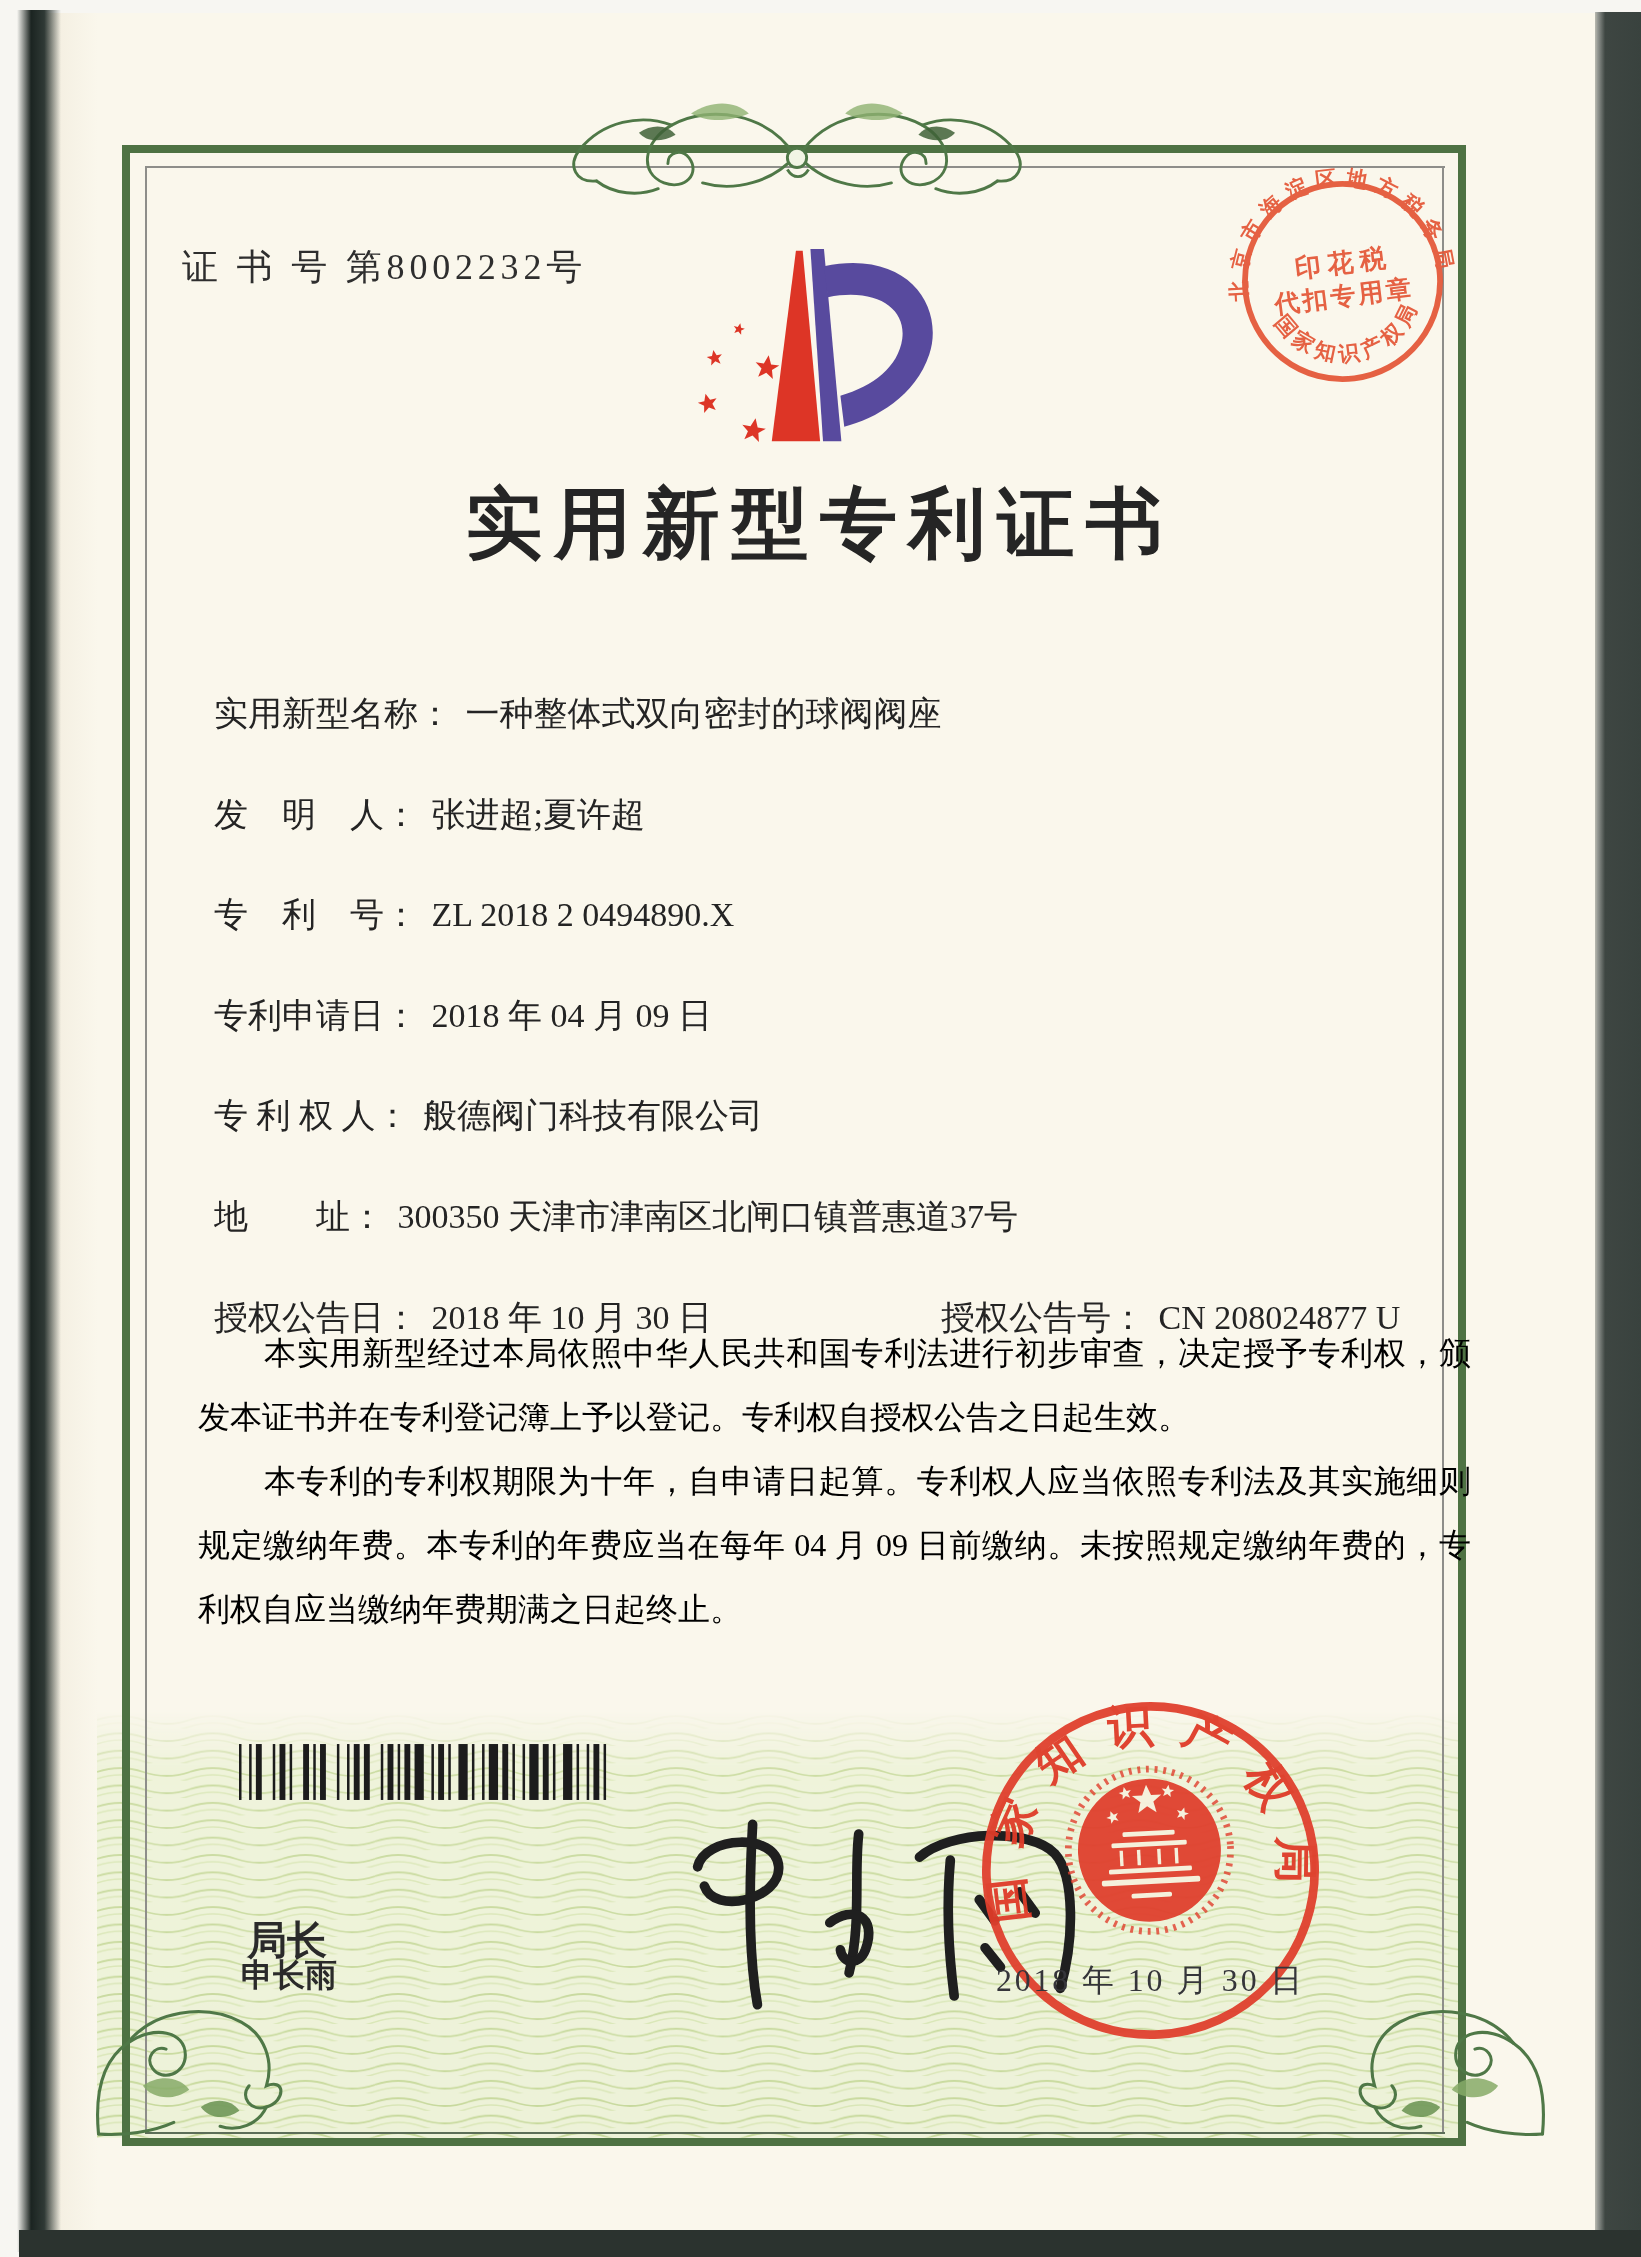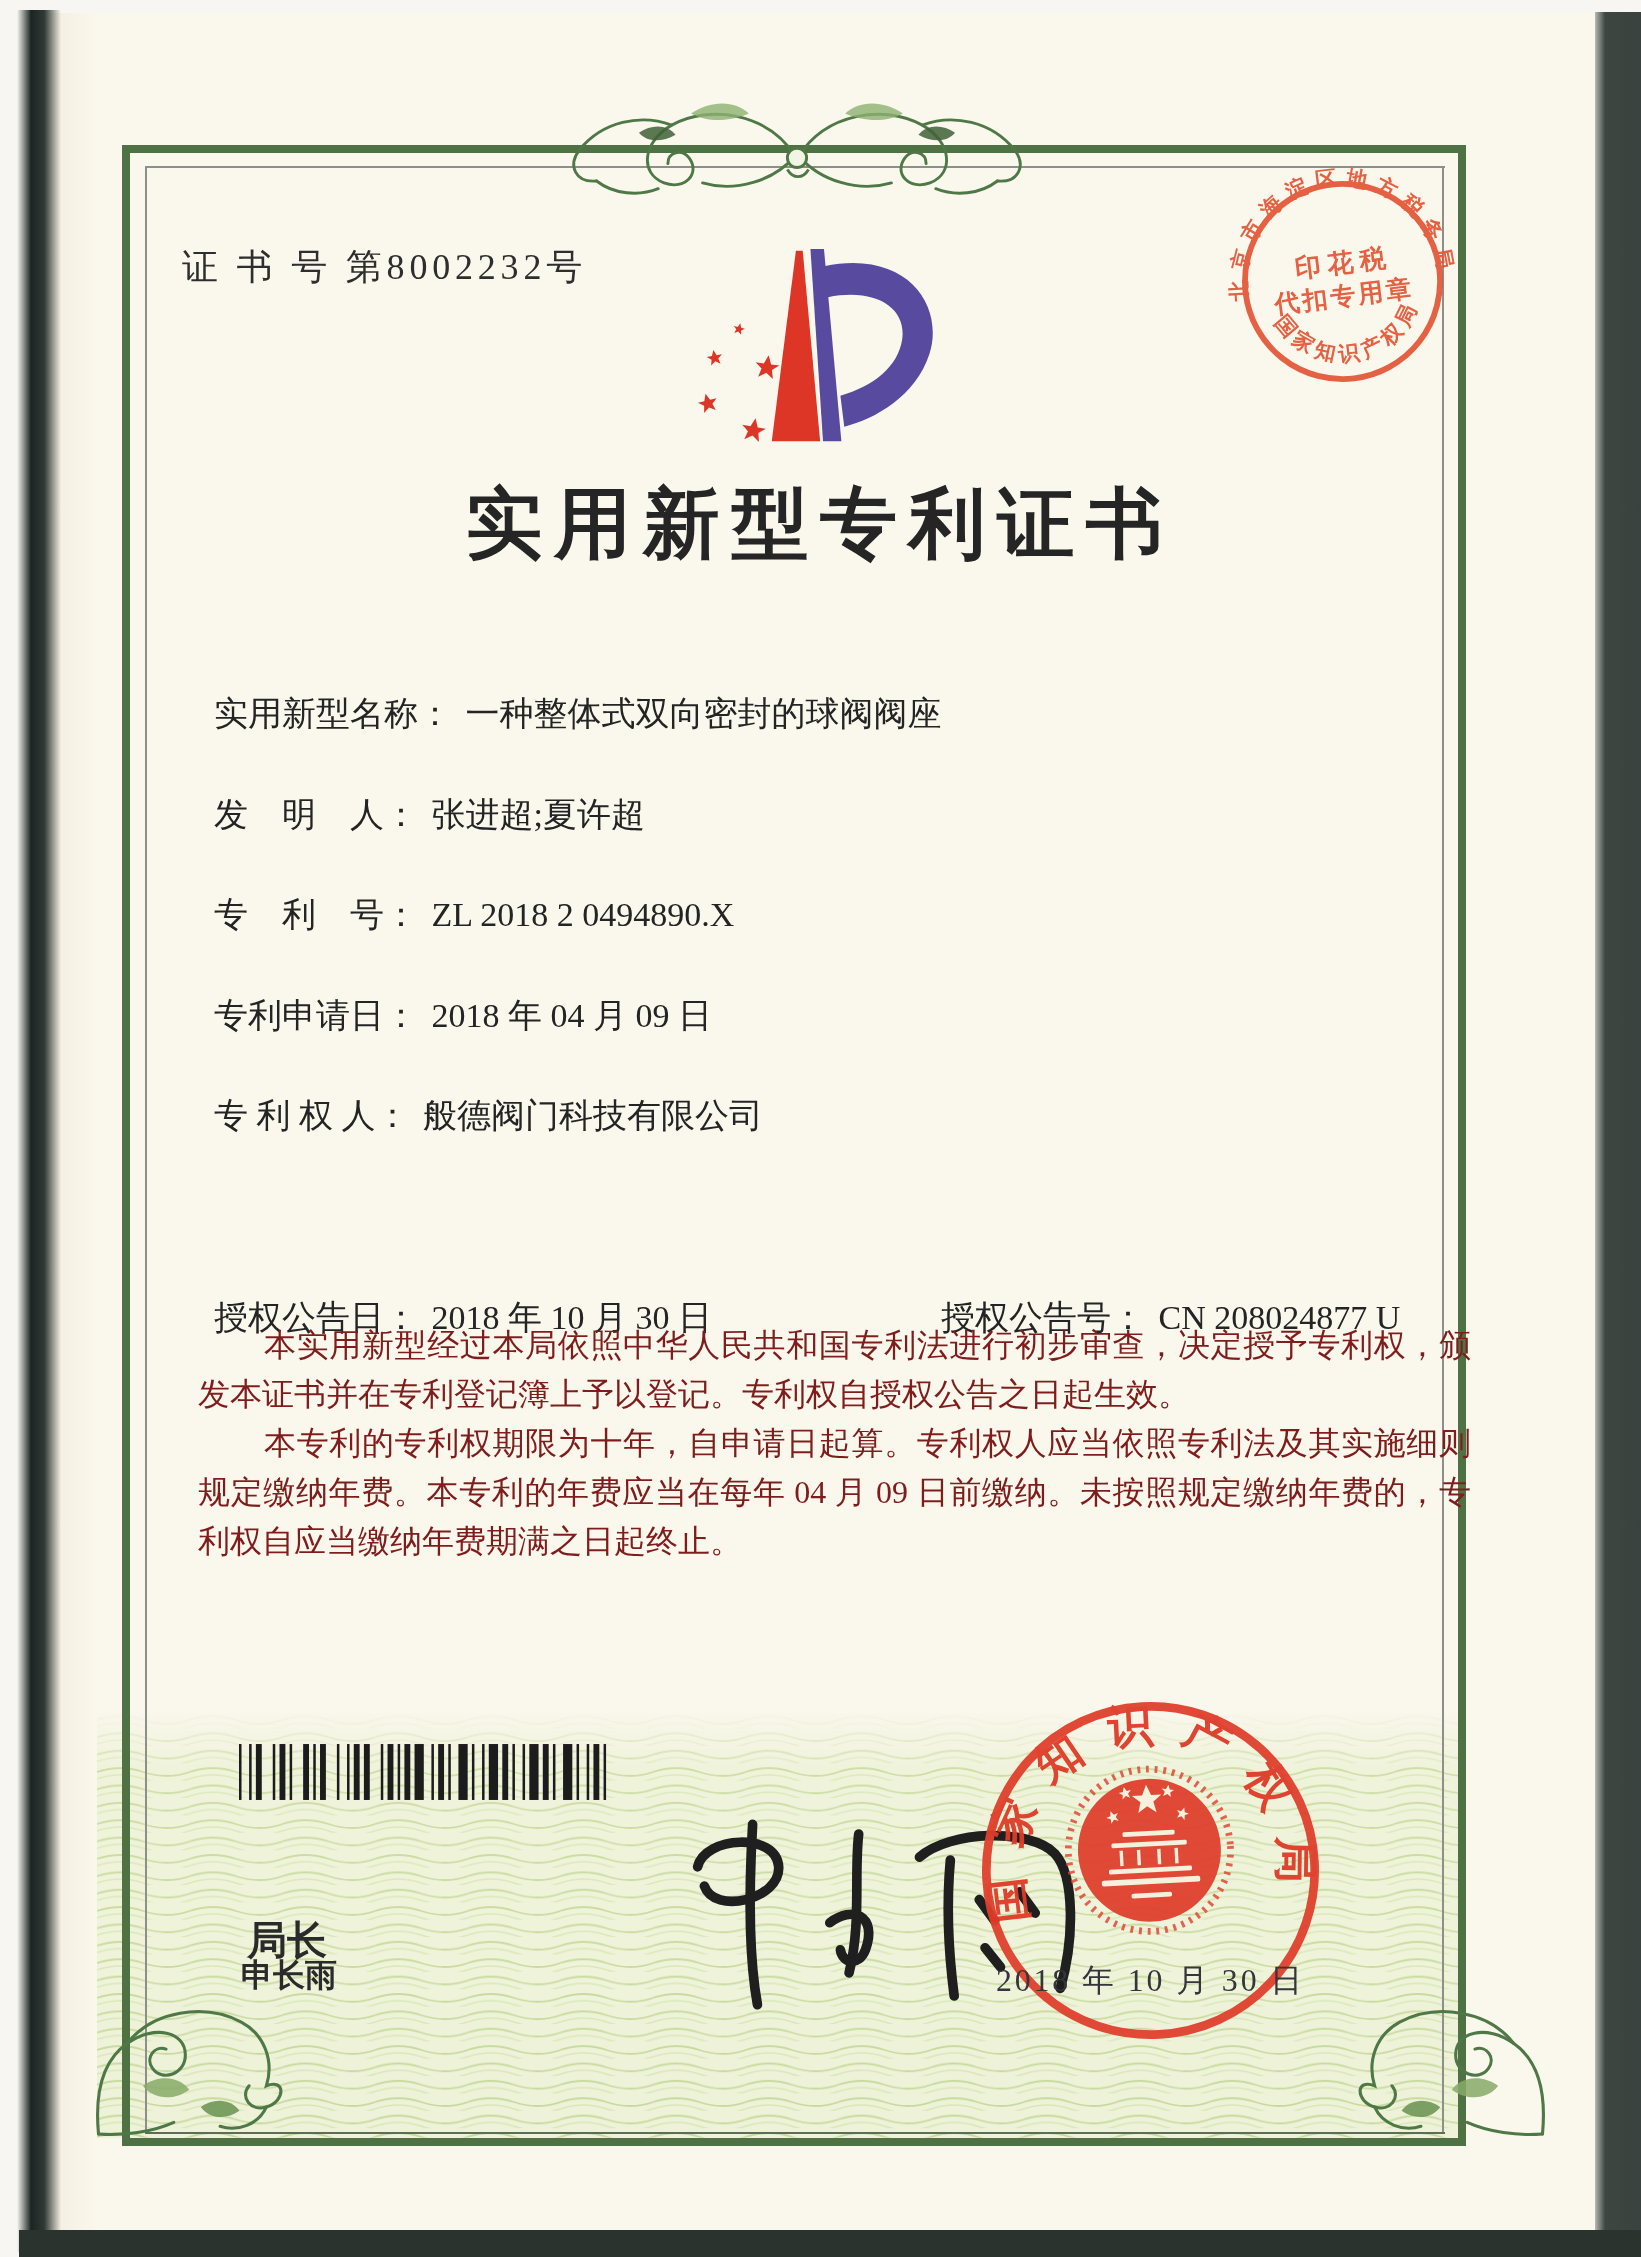--- a/index.html
+++ b/index.html
@@ -11,21 +11,21 @@
   .fl{position:absolute;background:#4e7243;}
   .fl-thin{position:absolute;background:#8e8e8a;}
   
   .cert-no{position:absolute;left:182px;top:243px;font-size:36px;letter-spacing:4.8px;color:#2e2e2e;}
   .title{position:absolute;left:183px;top:473px;width:1274px;text-align:center;
          font-size:77px;font-weight:700;letter-spacing:11.6px;color:#252525;}
   .row{position:absolute;left:214px;width:1255px;font-size:34px;color:#242424;white-space:nowrap;}
   .row .val{margin-left:13.5px;}
   .row .right-field{position:absolute;left:727px;top:0;}
   .paras{position:absolute;left:198px;top:1321px;width:1273px;font-size:32px;
-         line-height:49px;color:#7f1d1d;text-align:justify;}
+         line-height:64px;color:#000000;text-align:justify;}
   .paras p{margin:0;text-indent:66px;}
   .signer-title{position:absolute;left:247px;top:1913px;font-size:40px;font-weight:600;color:#2a2a2a;}
   .signer-name{position:absolute;left:241px;top:1954px;font-size:32px;font-weight:600;color:#2a2a2a;}
   .footer{position:absolute;left:490px;top:2072px;width:386px;text-align:center;
           font-size:29px;color:#333;}
   
   .edge{position:absolute;}
   .edge-left-white{left:0;top:0;width:19.3px;height:2257px;background:#f7f6f2;}
   .edge-top{left:0;top:0;width:1641px;height:12.6px;background:#f7f6f2;}
   .spine{left:17.4px;top:9.7px;width:44px;height:2242px;
@@ -153,20 +153,23 @@
     <span>发　明　人：</span><span class="val">张进超;夏许超</span>
   </div>
   <div class="row" style="top:892px;">
     <span>专　利　号：</span><span class="val">ZL 2018 2 0494890.X</span>
   </div>
   <div class="row" style="top:993px;">
     <span>专利申请日：</span><span class="val">2018 年 04 月 09 日</span>
   </div>
   <div class="row" style="top:1093px;">
     <span>专 利 权 人：</span><span class="val">般德阀门科技有限公司</span>
+  </div>
+  <div class="row" style="top:1194px;">
+    <span>地　　址：</span><span class="val">300350 天津市津南区北闸口镇普惠道37号</span>
   </div>
   <div class="row" style="top:1295px;">
     <span>授权公告日：</span><span class="val">2018 年 10 月 30 日</span>
     <span class="right-field">
       <span>授权公告号：</span><span class="val">CN 208024877 U</span>
     </span>
   </div>
 
   <div class="paras">
     <p>本实用新型经过本局依照中华人民共和国专利法进行初步审查，决定授予专利权，颁发本证书并在专利登记簿上予以登记。专利权自授权公告之日起生效。</p>

